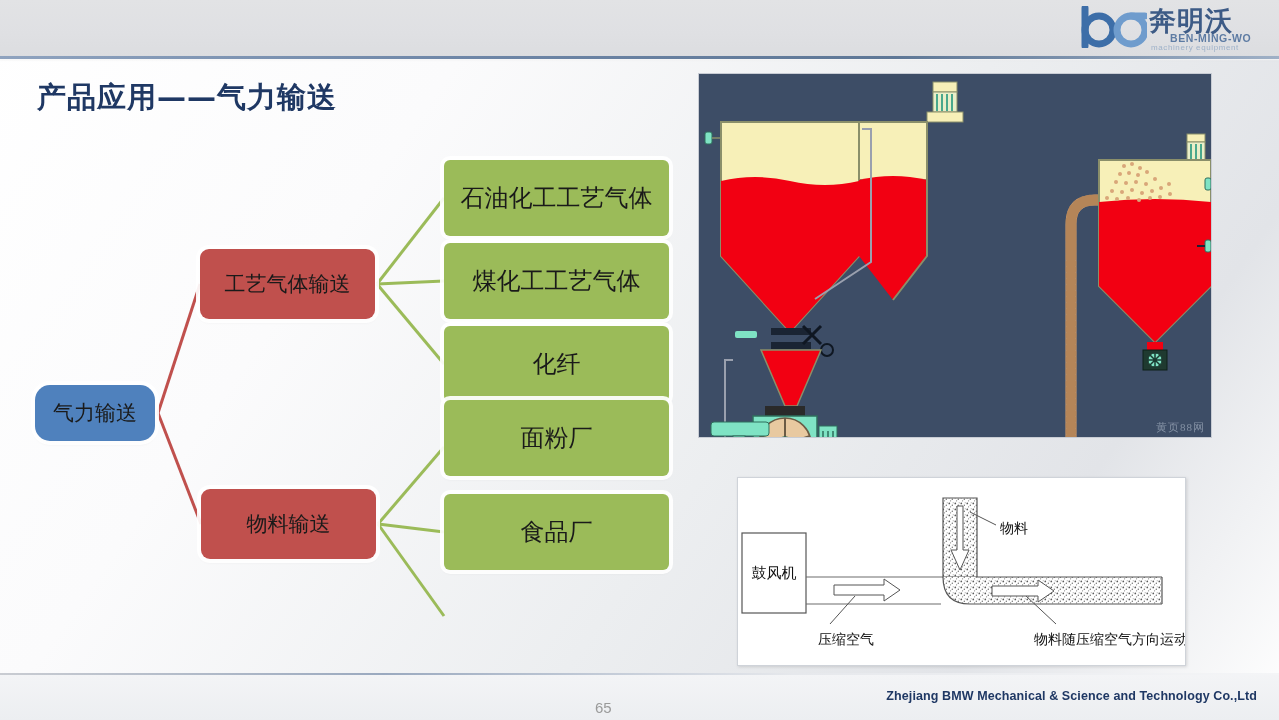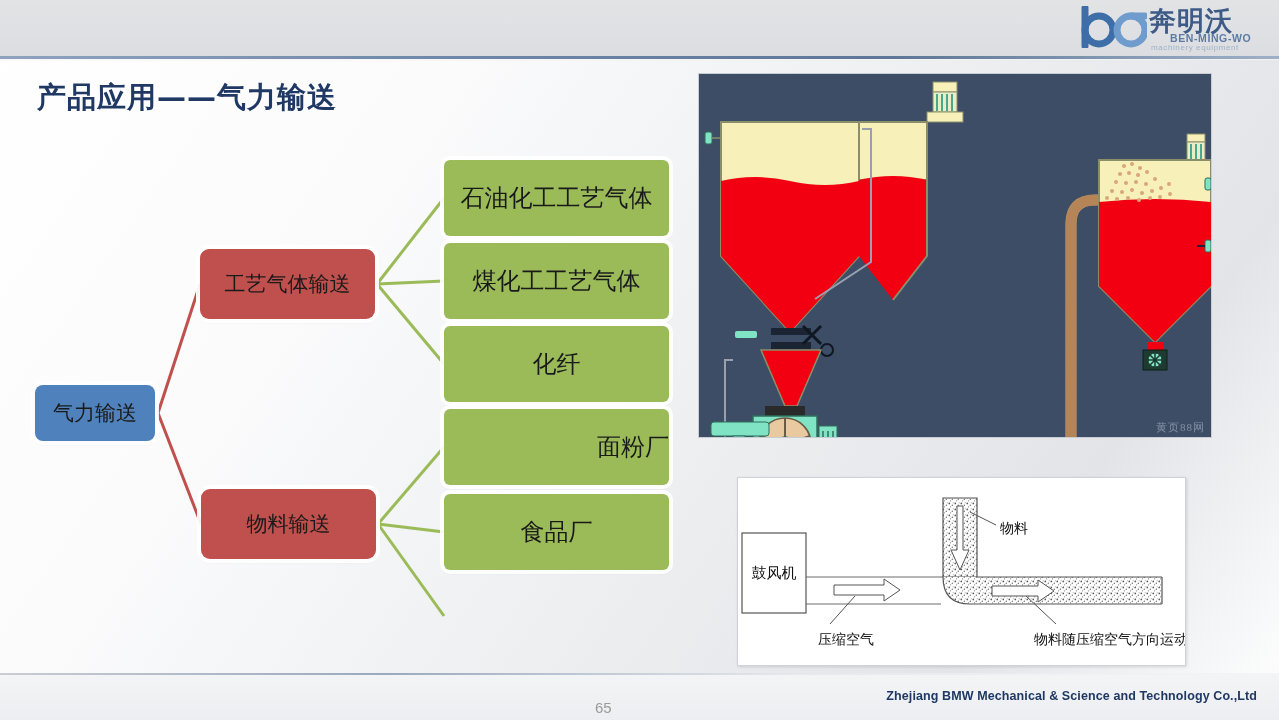--- a/index.html
+++ b/index.html
@@ -95,40 +95,40 @@
     color: #1a1a1a;
     text-align: center;
     font-family: "DejaVu Sans", "Liberation Sans", sans-serif;
     box-shadow: 0 0 0 4px rgba(255,255,255,0.92), 0 2px 4px rgba(0,0,0,0.14);
   }
   .node-root {
     left: 35px; top: 385px;
     width: 120px; height: 56px;
     background: #4f81bd;
     font-size: 21px;
-    border-radius: 8px;
+    border-radius: 15px;
   }
   .node-branch {
     width: 175px; height: 70px;
     background: #c0504d;
     font-size: 21px;
   }
   .node-branch.b0 { left: 200px; top: 249px; }
   .node-branch.b1 { left: 201px; top: 489px; text-align: center; }
   .node-leaf {
     left: 444px;
     width: 225px; height: 76px;
     background: #9bbb59;
     font-size: 24px;
     border-radius: 6px;
   }
   .node-leaf.l0 { top: 160px; }
   .node-leaf.l1 { top: 243px; }
   .node-leaf.l2 { top: 326px; }
-  .node-leaf.l3 { top: 409px; justify-content: flex-end; }
+  .node-leaf.l3 { top: 400px; }
   .node-leaf.l4 { top: 494px; }
   .node-leaf.l5 { top: 578px; }
   
   .panel-anim {
     position: absolute;
     left: 698px; top: 73px;
     width: 512px; height: 363px;
     background: #3d4d66;
     border: 1px solid #c8ccd4;
     overflow: hidden;

